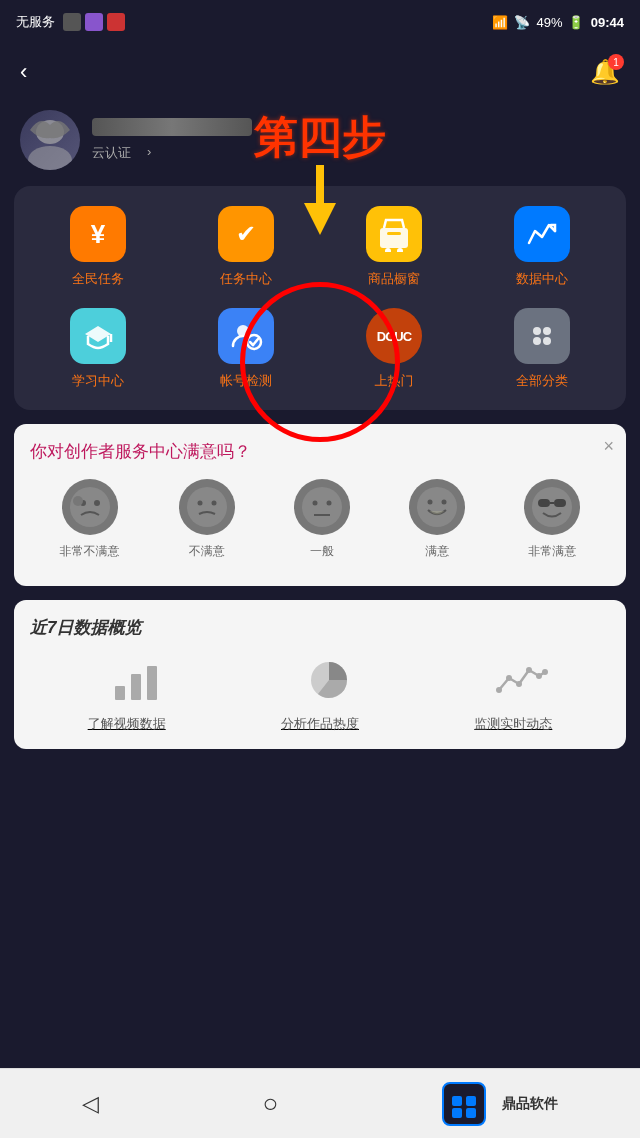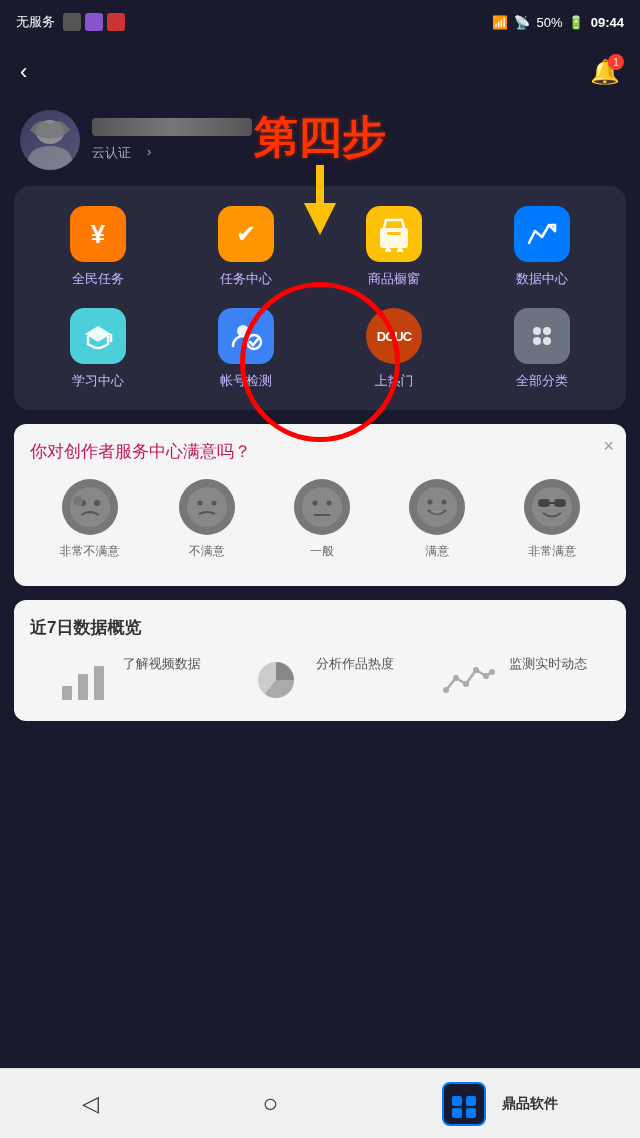--- a/index.html
+++ b/index.html
@@ -182,21 +182,21 @@
     .menu-icon.orange { background: #ff7a00; }
     .menu-icon.orange2 { background: #ff9500; }
     .menu-icon.yellow { background: #ffc107; }
     .menu-icon.blue { background: #007aff; }
     .menu-icon.teal { background: #4dcfdb; }
     .menu-icon.blue2 { background: #3b82f6; }
     .menu-icon.dou { background: #ff6b35; border-radius: 50%; }
     .menu-icon.gray { background: #6b7280; }
 
     .menu-label {
-      color: #c4b5fd;
+      color: #f97316;
       font-size: 13px;
       text-align: right;
     }
 
     
     .survey-section {
       background: #f5f5f5;
       margin: 14px;
       border-radius: 12px;
       padding: 16px;
@@ -249,31 +249,33 @@
       background: #f5f5f5;
       margin: 0 14px 14px;
       border-radius: 12px;
       padding: 16px;
     }
     .data-title {
       font-size: 17px;
       color: #333;
       font-weight: 600;
       margin-bottom: 16px;
+      font-style: italic;
     }
     .data-icons-row {
       display: flex;
       justify-content: space-around;
     }
     .data-item {
       display: flex;
-      flex-direction: row;
-      align-items: flex-start;
+      flex-direction: column;
+      align-items: flex-end;
       gap: 10px;
       cursor: pointer;
+      text-decoration: underline;
     }
     .data-icon {
       width: 60px;
       height: 50px;
       display: flex;
       align-items: center;
       justify-content: center;
     }
     .data-label {
       color: #555;
@@ -337,21 +339,21 @@
     <span>无服务</span>
     <span style="display:flex;gap:4px;">
       <span style="width:18px;height:18px;background:#555;border-radius:3px;display:inline-block;"></span>
       <span style="width:18px;height:18px;background:#8855cc;border-radius:3px;display:inline-block;"></span>
       <span style="width:18px;height:18px;background:#cc3333;border-radius:3px;display:inline-block;"></span>
     </span>
   </div>
   <div class="status-right">
     <span>📶</span>
     <span>📡</span>
-    <span>50%</span>
+    <span>49%</span>
     <span>🔋</span>
     <span style="font-weight:600;">09:44</span>
   </div>
 </div>
 
 <div class="nav-bar">
   <span class="nav-back">‹</span>
   <div class="nav-bell">
     <span style="font-size:24px;">🔔</span>
     <span class="nav-bell-badge">1</span>

